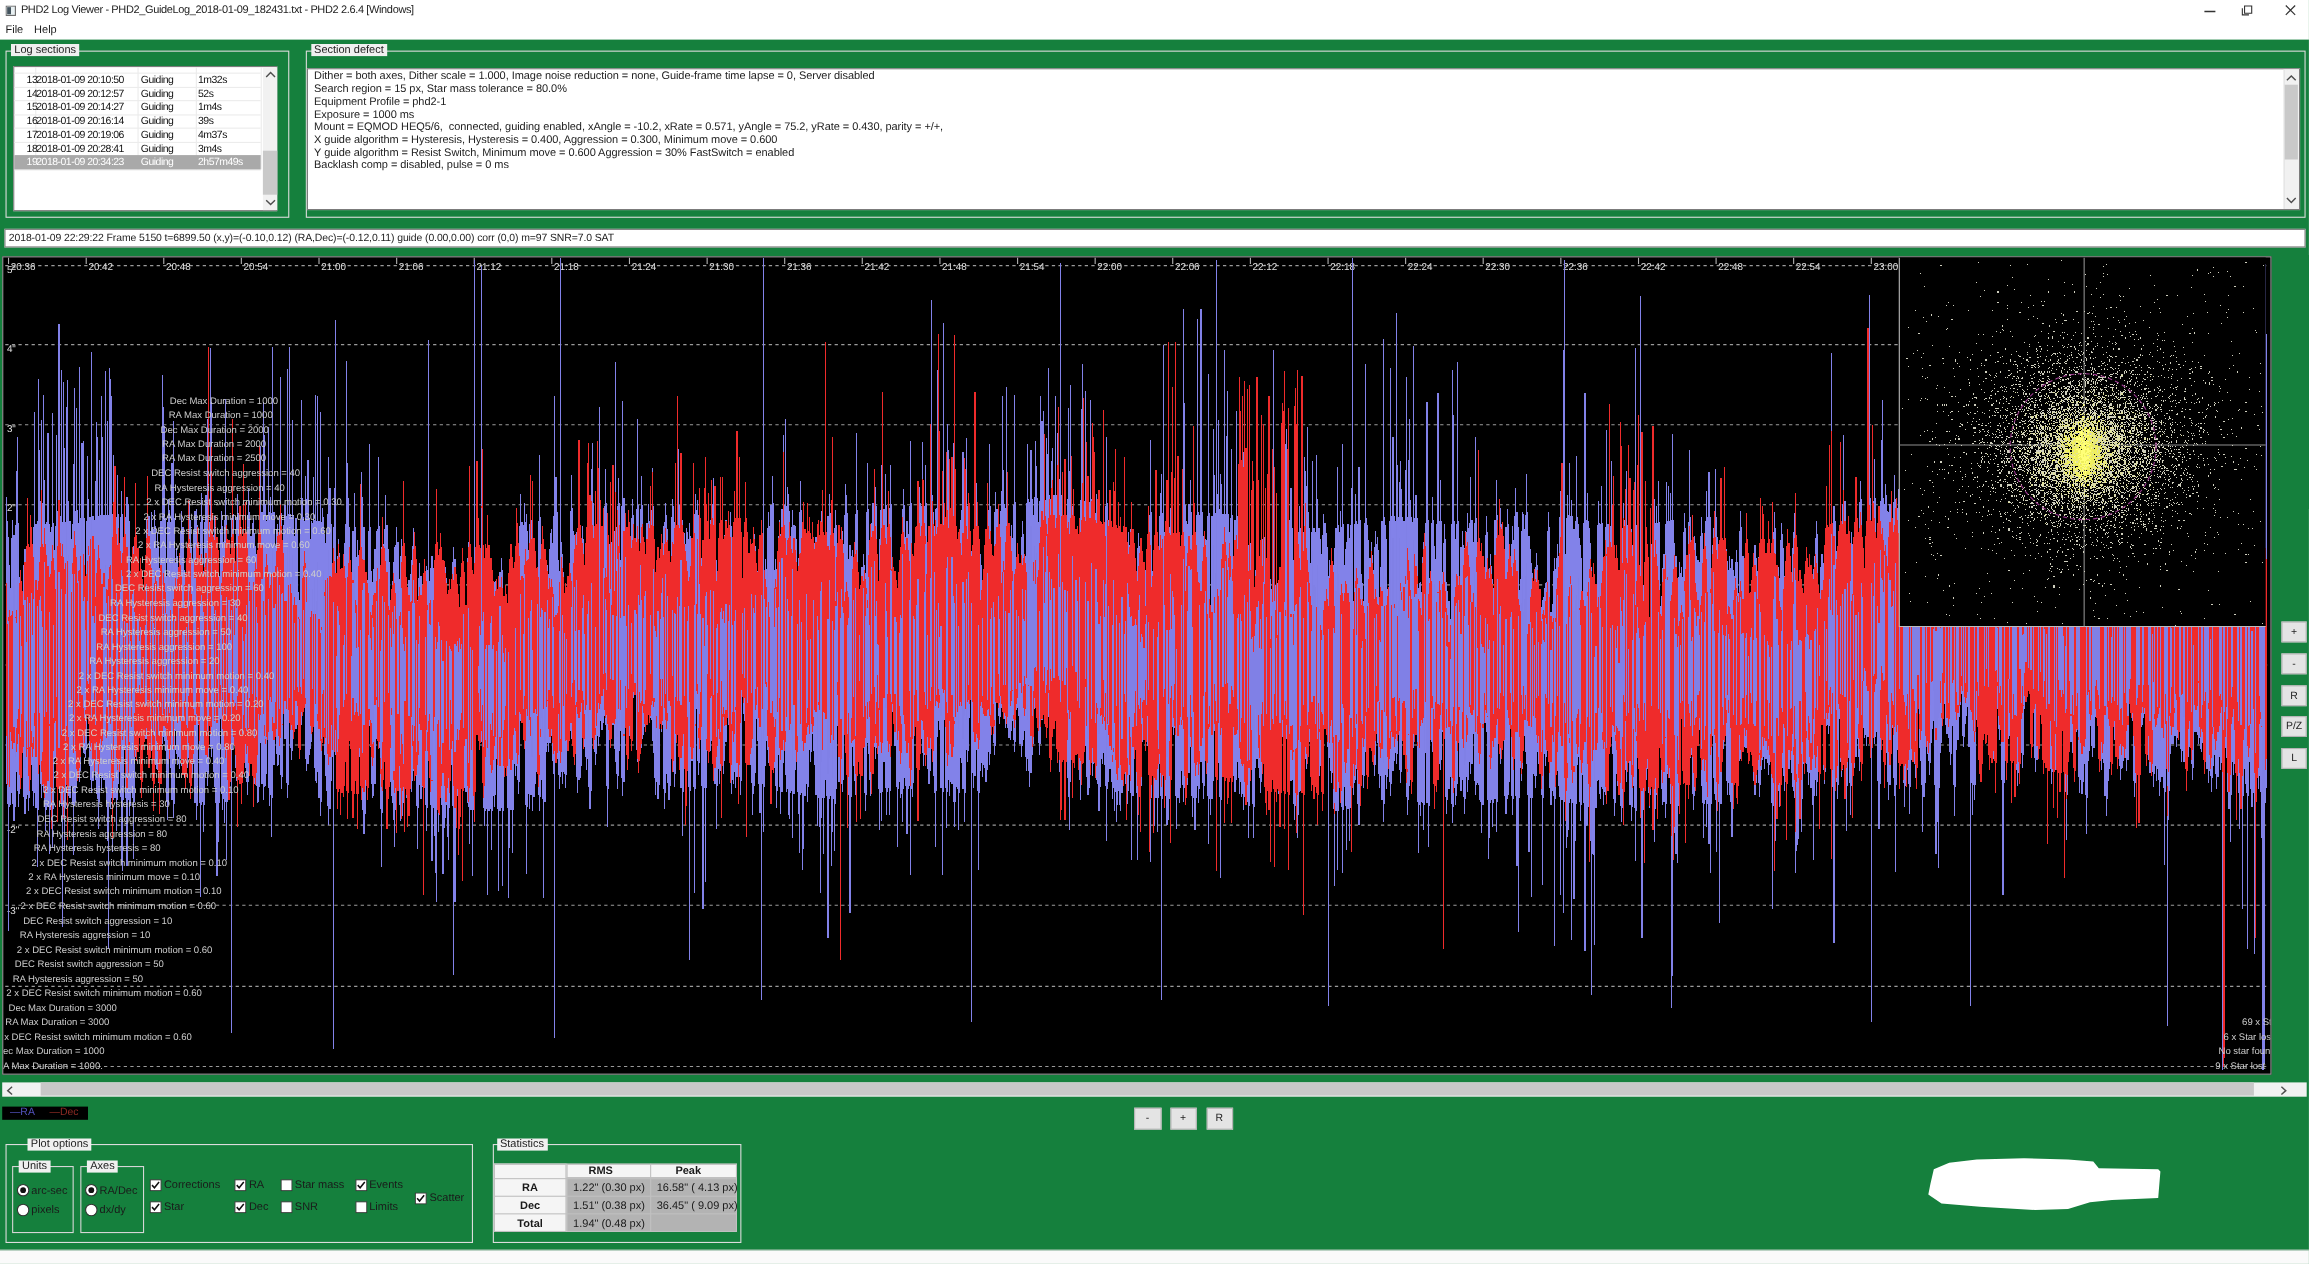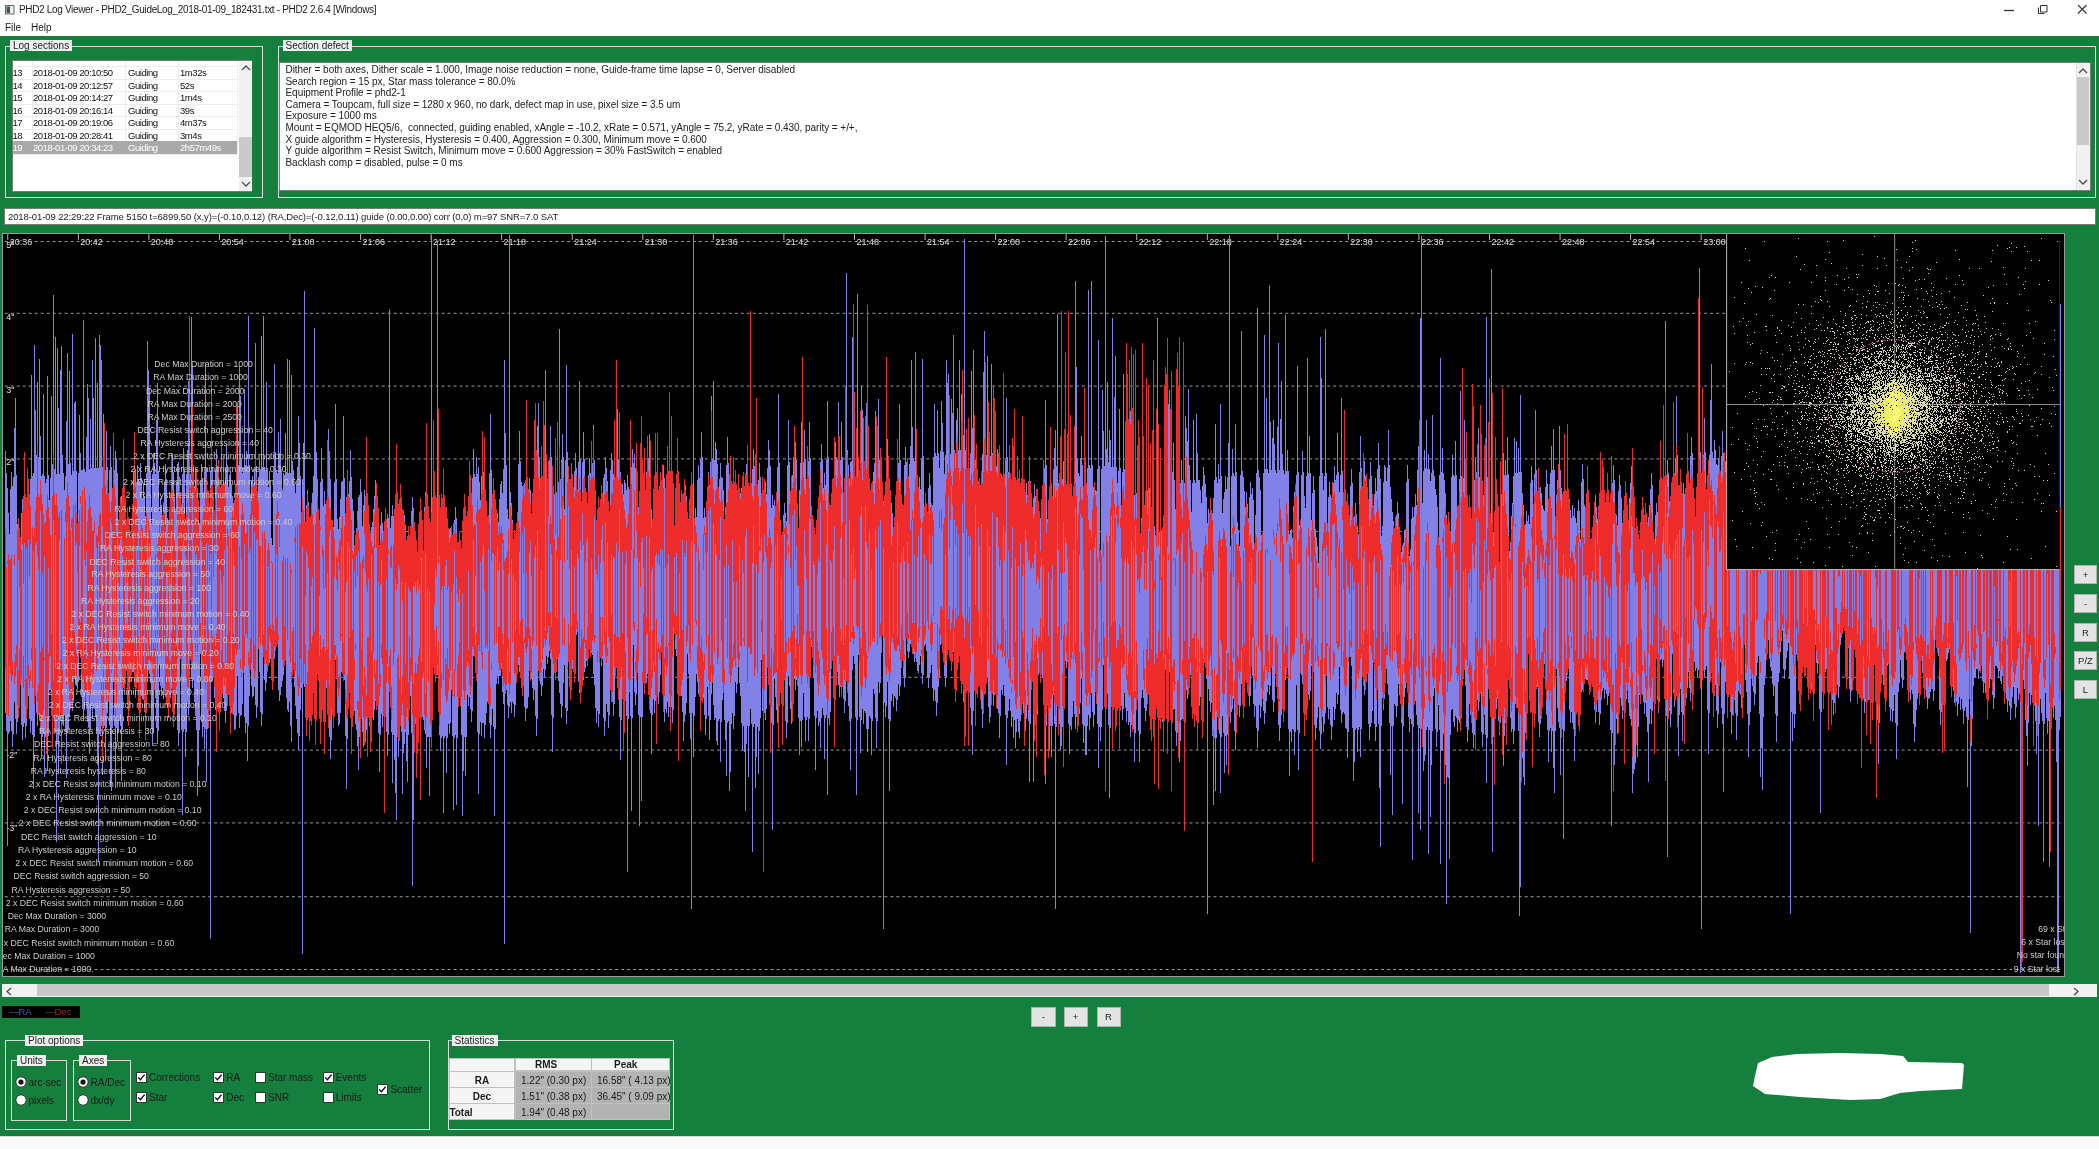--- a/index.html
+++ b/index.html
@@ -7,21 +7,21 @@
 .gb{position:absolute;border:1px solid #dcdcdc}
 .gbl{position:absolute;background:#f0f0f0;padding:0 3px;font-size:10px;color:#222;line-height:11px}
 .lab{position:absolute;font-size:10px;color:#1a1a1a;white-space:pre}
 #chart{position:absolute;left:2px;top:232.5px;background:#000;border:1px solid #9a9a9a}
 .gl{stroke:#9a9a9a;stroke-dasharray:3 3;fill:none}
 .tl{fill:#e0e0e0;font-size:9px;font-family:"Liberation Sans",sans-serif}
 .an{fill:#cdcdcd;font-size:8.7px;font-family:"Liberation Sans",sans-serif}
 .lrow{position:absolute;left:0;width:224.5px;height:12.5px;font-size:9.5px;letter-spacing:-0.45px;color:#111;white-space:pre}
 .lrow span{position:absolute;top:1px}
 .sel{background:#a9a9a9;color:#fff}
-.c0{left:0;width:33px;text-align:left}
+.c0{left:0;width:33px;text-align:center}
 .c1{left:20.5px}.c2{left:115.5px}.c3{left:167.5px}
 .rl{position:absolute;left:0;width:224.5px;height:1px;background:#ececec}
 .cl{position:absolute;top:0;width:1px;height:92.5px;background:#ececec}
 .btn{position:absolute;background:#e4e4e4;border:1px solid #b3b3b3;font-size:9.5px;color:#222;text-align:center}
 .chv{position:absolute;fill:none;stroke:#4e4e4e;stroke-width:1.3}
 </style></head><body>
 <div id="app">
  <div class="abs" style="left:0;top:0;width:2099px;height:35.5px;background:#fff"></div>
  <svg class="abs" style="left:5px;top:4.5px" width="10" height="10">
       <rect x="0.5" y="0.5" width="8.5" height="8.5" fill="#e8f0f2" stroke="#666"></rect>
@@ -67,21 +67,20 @@
       </svg>
    <div class="abs" style="left:226.5px;top:76px;width:13px;height:40px;background:#c9c9c9"></div>
  </div>
 
  <div class="gb" style="left:277.5px;top:45.5px;width:1818.5px;height:152px"></div>
  <div class="gbl" style="left:282.5px;top:40px">Section defect</div>
  <div class="abs" style="left:278.5px;top:62px;width:1812px;height:128.5px;background:#fff;border:1px solid #7b7b7b;font-size:10px;line-height:11.6px;color:#222;padding:1px 0 0 6px;letter-spacing:-0.05px">
       <div style="white-space:pre">Dither = both axes, Dither scale = 1.000, Image noise reduction = none, Guide-frame time lapse = 0, Server disabled</div>
       <div style="white-space:pre">Search region = 15 px, Star mass tolerance = 80.0%</div>
       <div style="white-space:pre">Equipment Profile = phd2-1</div>
-      <div style="white-space:pre">Camera = Toupcam, full size = 1280 x 960, no dark, defect map in use, pixel size = 3.5 um</div>
       <div style="white-space:pre">Exposure = 1000 ms</div>
       <div style="white-space:pre">Mount = EQMOD HEQ5/6,  connected, guiding enabled, xAngle = -10.2, xRate = 0.571, yAngle = 75.2, yRate = 0.430, parity = +/+,</div>
       <div style="white-space:pre">X guide algorithm = Hysteresis, Hysteresis = 0.400, Aggression = 0.300, Minimum move = 0.600</div>
       <div style="white-space:pre">Y guide algorithm = Resist Switch, Minimum move = 0.600 Aggression = 30% FastSwitch = enabled</div>
       <div style="white-space:pre">Backlash comp = disabled, pulse = 0 ms</div>
    <div class="abs" style="right:0;top:0;width:14px;height:126.5px;background:#f1f1f1;border-left:1px solid #e2e2e2"></div>
    <svg class="chv" style="right:2px;top:4px" width="10" height="8">
         <path d="M1 6 5 2 9 6"></path>
       </svg>
    <svg class="chv" style="right:2px;top:115px" width="10" height="8">
@@ -314,21 +313,21 @@
 
  <div class="gb" style="left:447.9px;top:1040.3px;width:226.6px;height:89.4px"></div>
  <div class="gbl" style="left:451.5px;top:1035px">Statistics</div>
  <div class="abs" style="left:449.4px;top:1057.7px;width:221px;height:62px;background:#b3b3b3;border:1px solid #c0c0c0"></div>
  <div class="abs" style="left:449.4px;top:1057.7px;width:221px;height:13.2px;background:#f5f5f5;border:1px solid #c0c0c0"></div>
  <div class="abs" style="left:449.4px;top:1057.7px;width:66px;height:62px;background:#f5f5f5;border:1px solid #c0c0c0"></div>
  <div class="lab" style="left:535px;top:1059px;font-weight:bold">RMS</div>
  <div class="lab" style="left:614px;top:1059px;font-weight:bold">Peak</div>
  <div class="lab" style="left:449.4px;top:1074.5px;width:65px;text-align:center;font-weight:bold">RA</div>
  <div class="lab" style="left:449.4px;top:1090.8px;width:65px;text-align:center;font-weight:bold">Dec</div>
- <div class="lab" style="left:449.4px;top:1107.2px;width:65px;font-weight:bold">Total</div>
+ <div class="lab" style="left:449.4px;top:1107.2px;width:65px;text-align:center;font-weight:bold">Total</div>
  <div class="lab" style="left:521px;top:1074.5px">1.22" (0.30 px)</div>
  <div class="lab" style="left:597px;top:1074.5px">16.58" ( 4.13 px)</div>
  <div class="lab" style="left:521px;top:1090.8px">1.51" (0.38 px)</div>
  <div class="lab" style="left:597px;top:1090.8px">36.45" ( 9.09 px)</div>
  <div class="lab" style="left:521px;top:1107.2px">1.94" (0.48 px)</div>
  <div class="abs" style="left:514.6px;top:1057.7px;width:1px;height:62px;background:#c0c0c0"></div>
  <div class="abs" style="left:591px;top:1057.7px;width:1px;height:62px;background:#c0c0c0"></div>
  <div class="abs" style="left:449.4px;top:1070.9px;width:221px;height:1px;background:#c0c0c0"></div>
  <div class="abs" style="left:449.4px;top:1087.3px;width:221px;height:1px;background:#c0c0c0"></div>
  <div class="abs" style="left:449.4px;top:1103.3px;width:221px;height:1px;background:#c0c0c0"></div>

